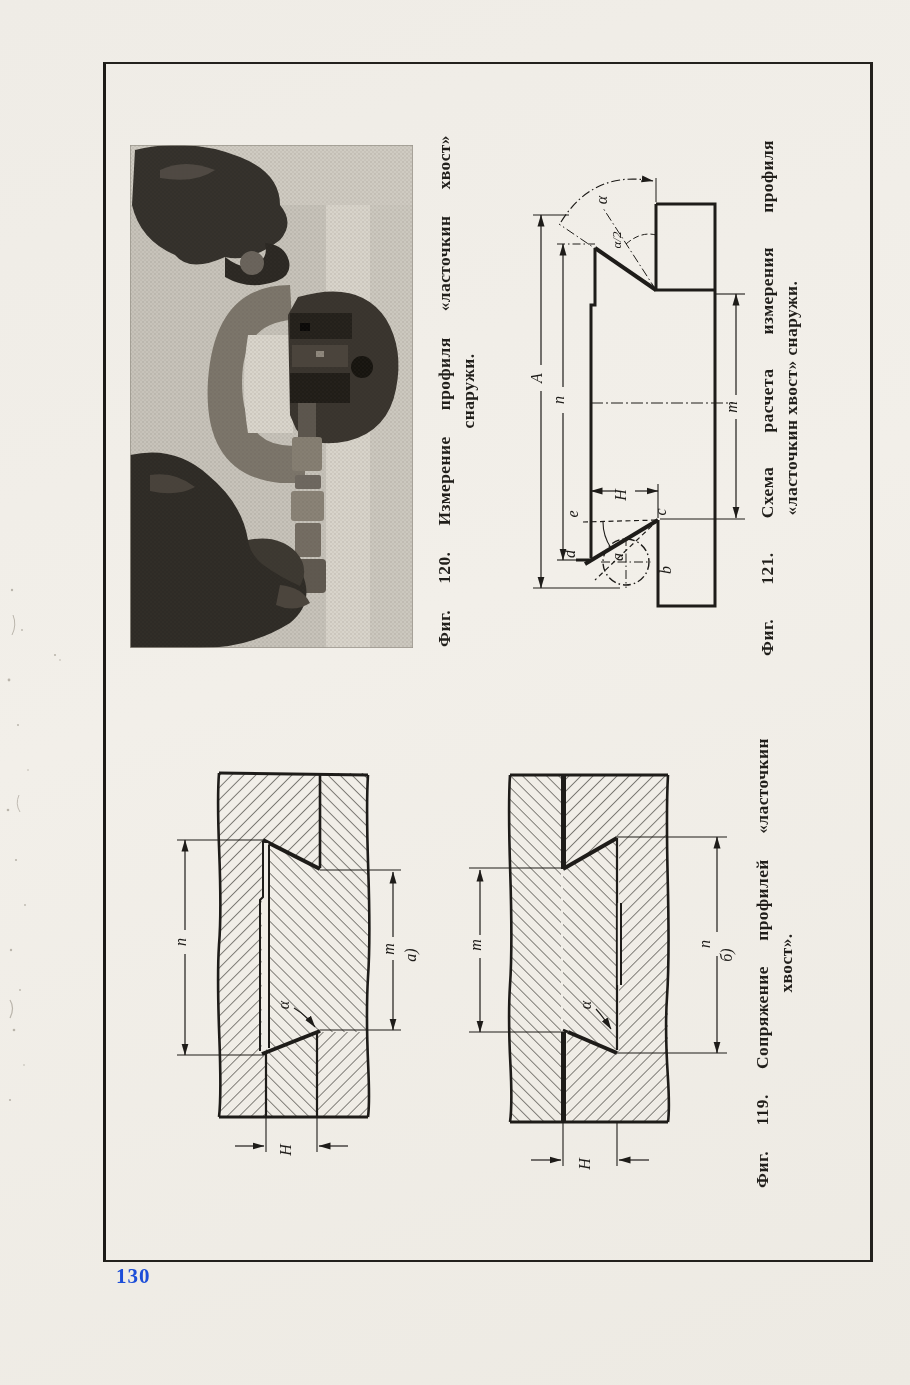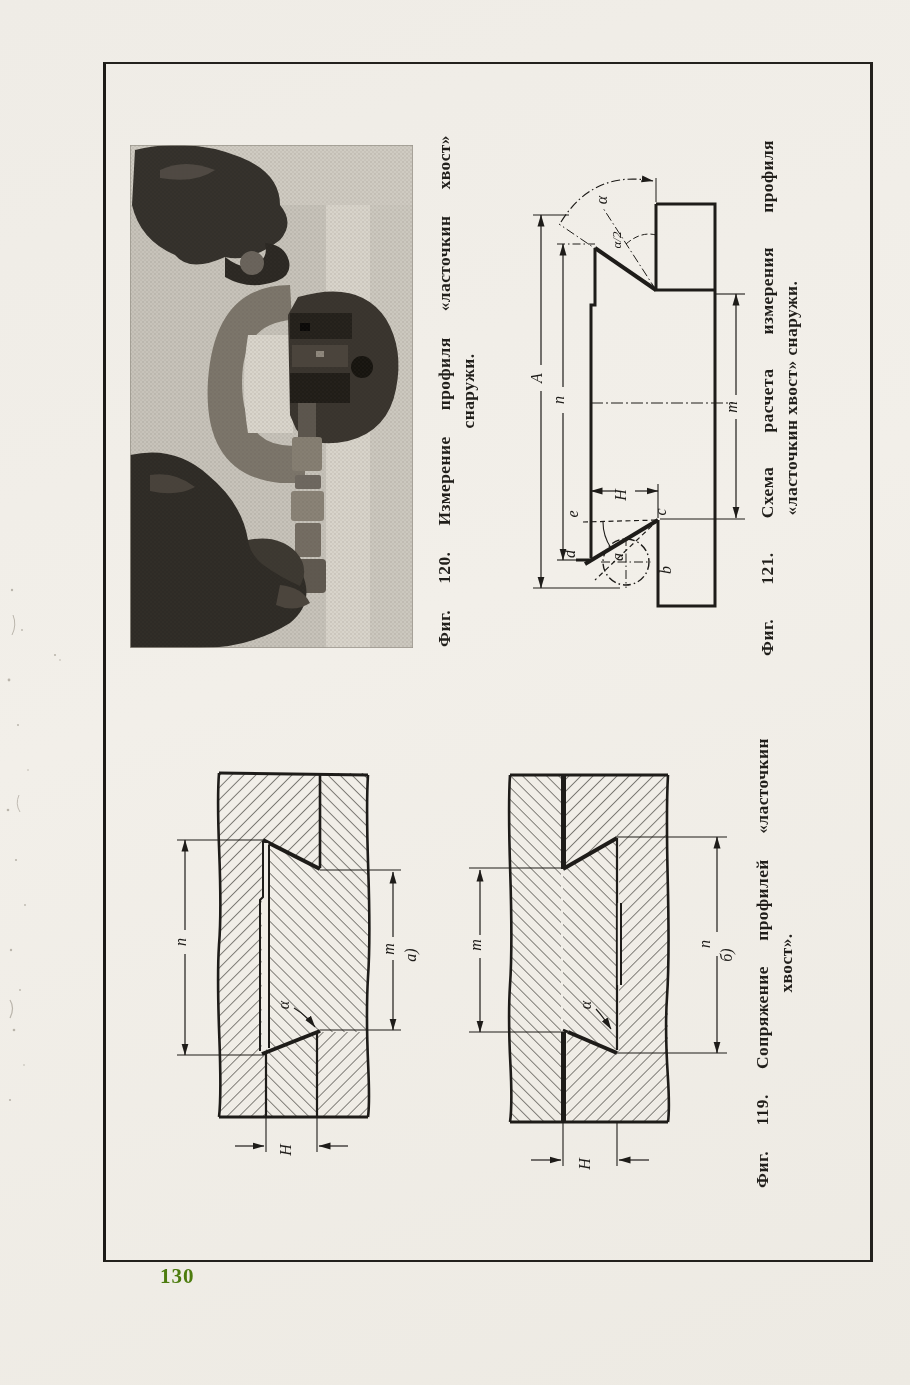--- a/index.html
+++ b/index.html
@@ -24,21 +24,21 @@
     position:absolute;left:0;transform-origin:0 0;transform:rotate(-90deg);
     text-align:center;color:#211f1b;
   }
   .capline1{
     display:block;font-size:17.5px;letter-spacing:.4px;word-spacing:6px;
     text-align:justify;text-align-last:justify;line-height:24px;font-weight:600;
   }
   .capline2{display:block;font-size:17.5px;line-height:24px;font-weight:600;letter-spacing:.4px;}
   .pagenum{
     position:absolute;left:116px;top:1264px;font-size:21px;font-weight:700;
-    letter-spacing:1px;color:#4d7c0f;margin-left:44px;
+    letter-spacing:1px;color:#1d4ed8;
   }
   svg text{font-family:"Liberation Serif","DejaVu Serif",serif;}
   .lbl{font-style:italic;font-size:16px;fill:#1e1c19;}
   .lblsm{font-style:italic;font-size:13px;fill:#1e1c19;}
 </style>
 </head>
 <body>
 
 <svg width="0" height="0" style="position:absolute" aria-hidden="true">
   <defs>

